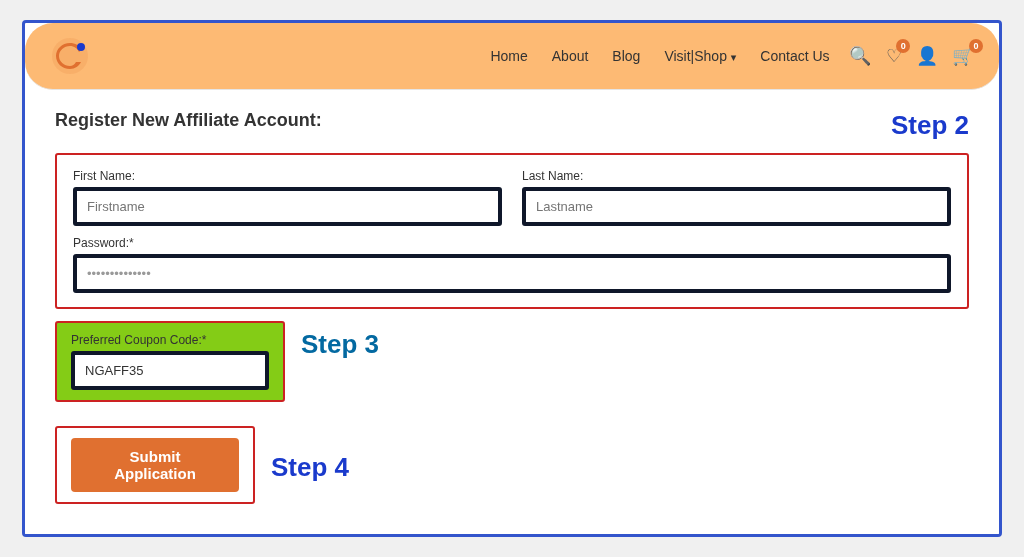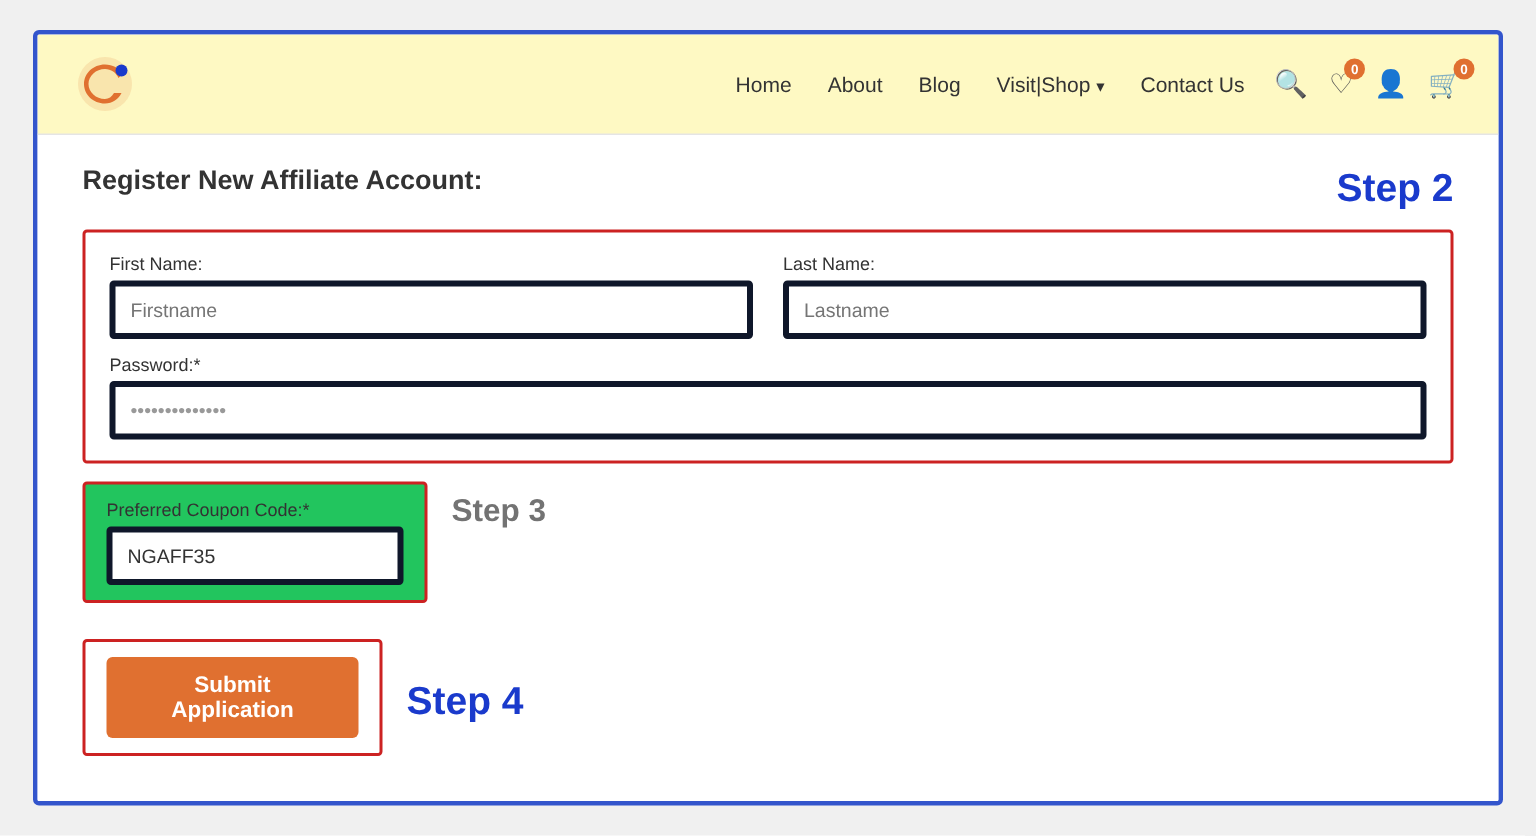--- a/index.html
+++ b/index.html
@@ -19,21 +19,22 @@
       border-radius: 4px;
       padding: 0;
       overflow: hidden;
     }
     
     .navbar {
       display: flex;
       align-items: center;
       padding: 12px 24px;
       border-bottom: 1px solid #e5e5e5;
-      background: #fef9c3;
+      background: #fdba74;
+      border-radius: 28px;
     }
     .logo-area {
       display: flex;
       align-items: center;
       gap: 6px;
     }
     .logo-icon {
       width: 42px;
       height: 42px;
     }
@@ -137,35 +138,35 @@
       width: 100%;
       background: #fff;
     }
     
     .coupon-section-red {
       border: 2px solid #cc2222;
       border-radius: 3px;
       padding: 10px 14px;
       width: 230px;
       margin-bottom: 12px;
-      background: #22c55e;
+      background: #84cc16;
     }
     .coupon-row {
       display: flex;
       align-items: flex-start;
       gap: 16px;
     }
     .coupon-left {
       width: 230px;
       flex-shrink: 0;
     }
     .step3-label {
-      font-size: 21px;
-      font-weight: bold;
-      color: #737373;
+      font-size: 26px;
+      font-weight: bold;
+      color: #0369a1;
       padding-top: 8px;
     }
     
     .submit-section-red {
       border: 2px solid #cc2222;
       border-radius: 3px;
       padding: 10px 14px;
       width: 230px;
       background: #fff;
     }

